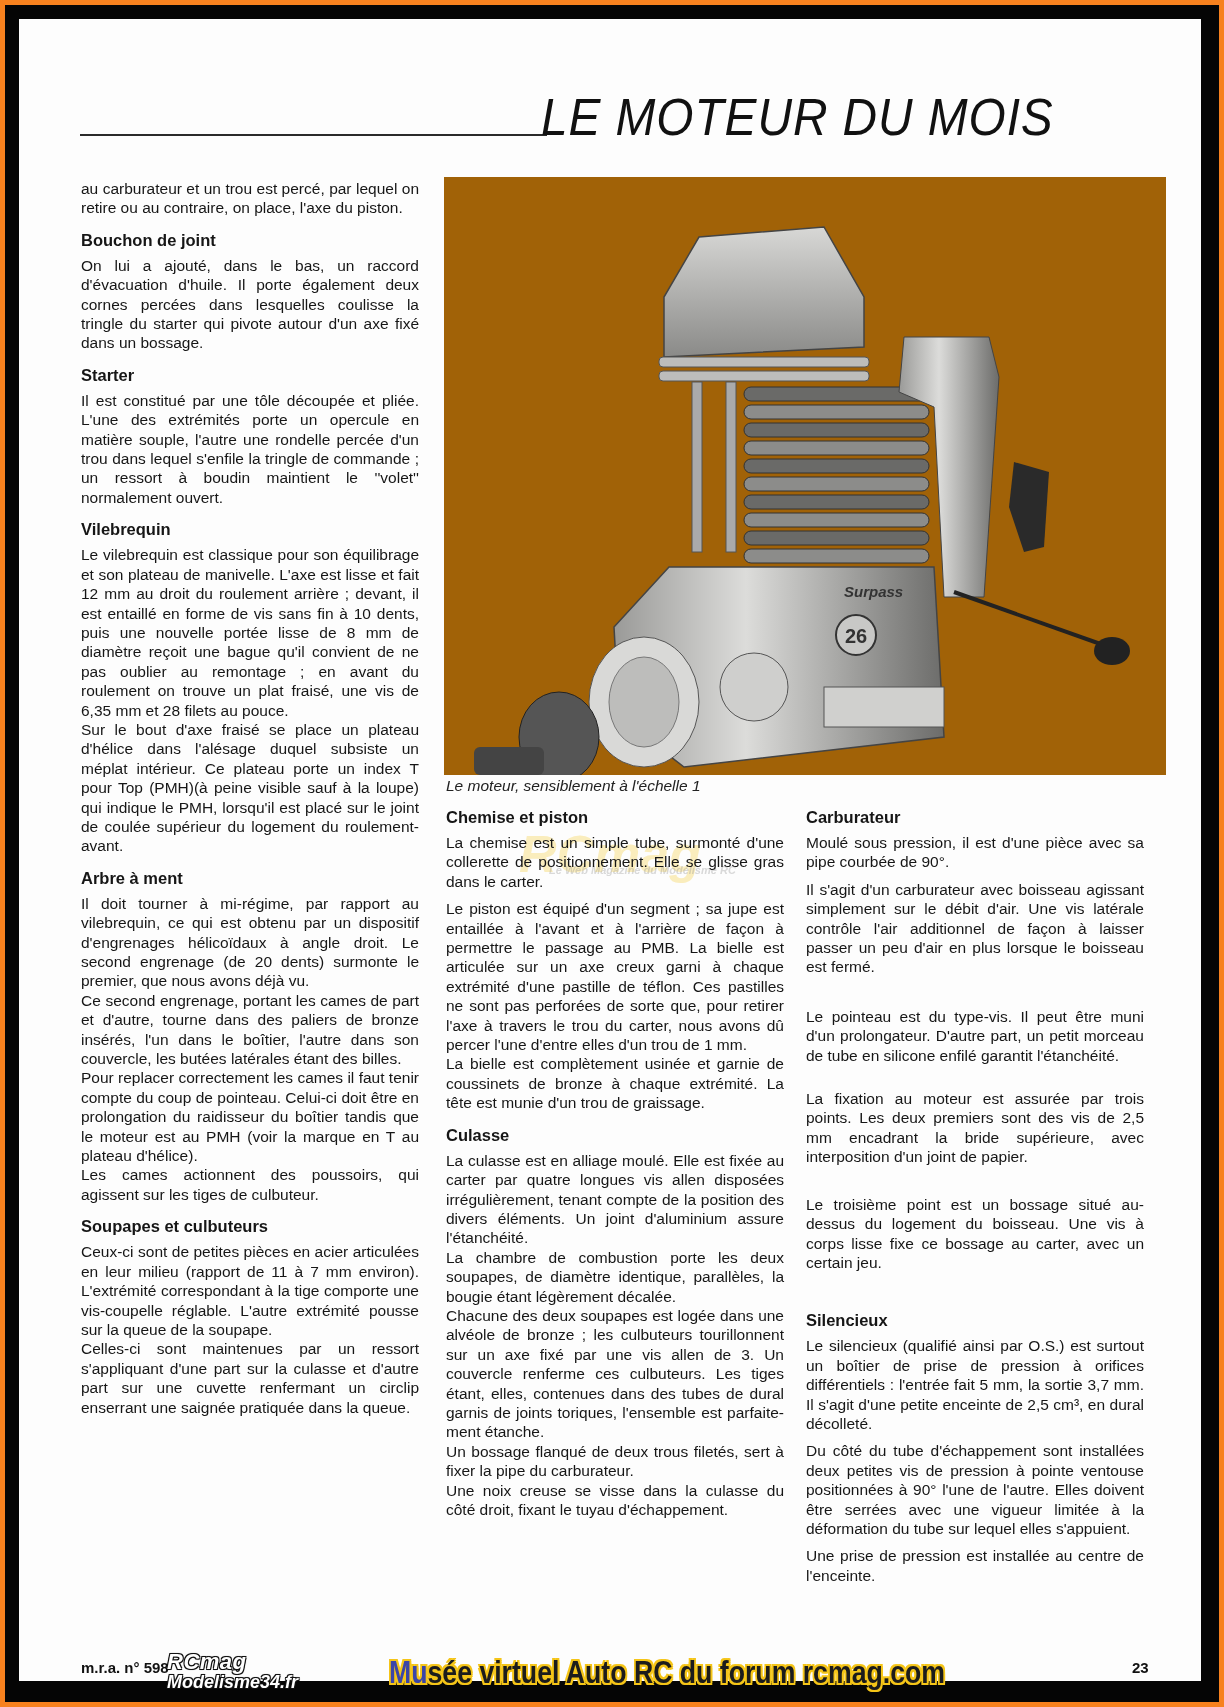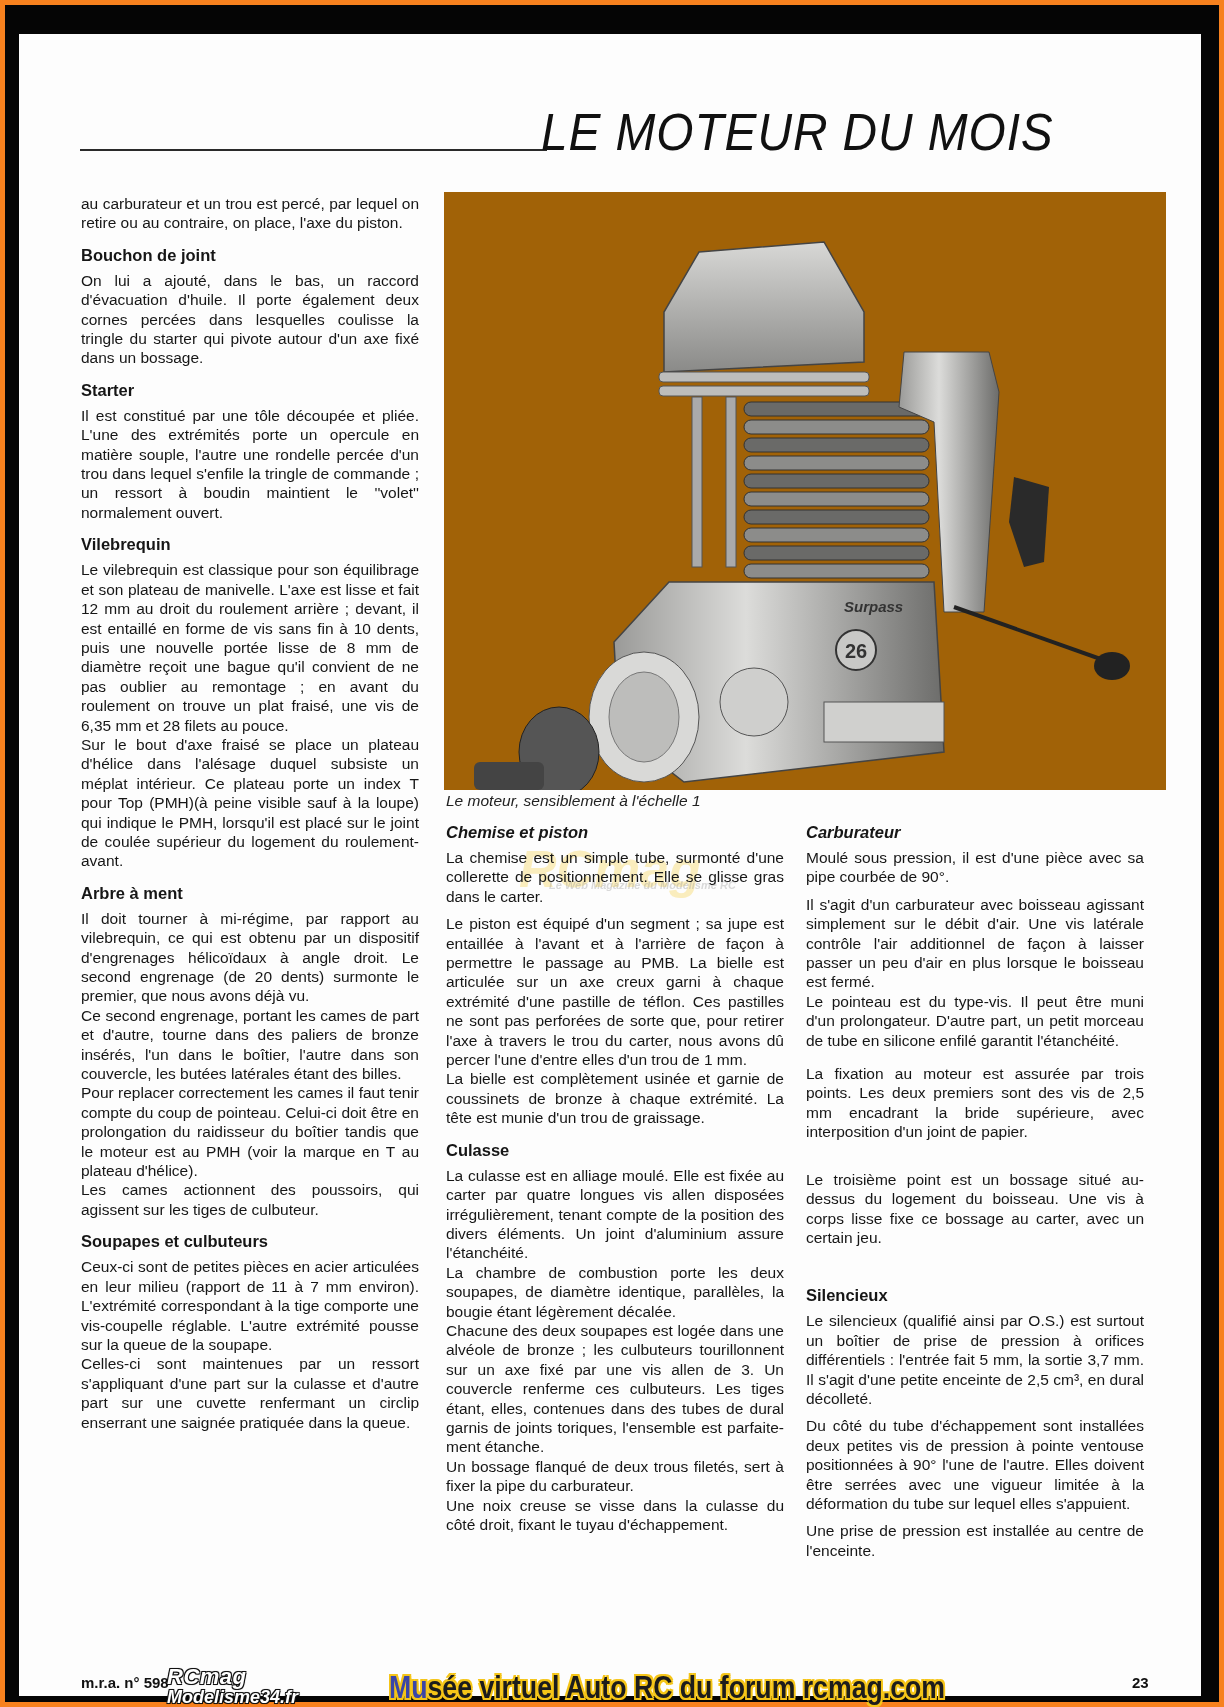--- a/index.html
+++ b/index.html
@@ -7,21 +7,21 @@
     width: 1224px; height: 1707px;
     background: #f7811e;
     font-family: "Liberation Sans", sans-serif;
     position: relative; overflow: hidden;
   }
   .frame {
     position: absolute; left: 5px; top: 5px; width: 1214px; height: 1697px;
     background: #050505;
   }
   .page {
-    position: absolute; left: 14px; top: 29px; width: 1182px; height: 1662px;
+    position: absolute; left: 14px; top: 14px; width: 1182px; height: 1662px;
     background: #fdfdfd;
     color: #161616;
   }
   .title-rule {
     position: absolute; left: 61px; top: 115px; width: 467px; height: 0;
     border-top: 2px solid #2a2a2a;
   }
   .title {
     position: absolute; left: 522px; top: 68px;
     font-family: "Liberation Sans", sans-serif;
@@ -34,21 +34,21 @@
     text-align: justify; hyphens: manual;
   }
   .col1 { left: 62px; top: 160px; width: 338px; }
   .col2 { left: 427px; top: 788px; width: 338px; }
   .col3 { left: 787px; top: 788px; width: 338px; }
   .col p { margin: 0 0 8px 0; }
   .col p.tight { margin-bottom: 0; }
   .col h3 {
     font-size: 16.5px; font-weight: bold; margin: 12px 0 6px 0; line-height: 20px;
   }
-  .col h3.first { margin-top: 0; font-style: italic; }
+  .col h3.first { margin-top: 0; }
   .photo {
     position: absolute; left: 425px; top: 158px; width: 722px; height: 598px;
     background: #a16207;
   }
   .photo svg { width: 100%; height: 100%; display: block; }
   .caption {
     position: absolute; left: 427px; top: 758px;
     font-size: 15.5px; font-style: italic; color: #222;
   }
   .footer-issue {
@@ -192,22 +192,22 @@
       <p class="tight">La culasse est en alliage moulé. Elle est fixée au carter par quatre longues vis allen disposées irrégulièrement, tenant compte de la position des divers éléments. Un joint d'aluminium assure l'étanchéité.</p>
       <p class="tight">La chambre de combustion porte les deux soupapes, de diamètre identique, parallè­les, la bougie étant légèrement décalée.</p>
       <p class="tight">Chacune des deux soupapes est logée dans une alvéole de bronze ; les culbu­teurs tourillonnent sur un axe fixé par une vis allen de 3. Un couvercle renferme ces culbuteurs. Les tiges étant, elles, conte­nues dans des tubes de dural garnis de joints toriques, l'ensemble est parfaite­ment étanche.</p>
       <p class="tight">Un bossage flanqué de deux trous filetés, sert à fixer la pipe du carburateur.</p>
       <p>Une noix creuse se visse dans la culasse du côté droit, fixant le tuyau d'échappe­ment.</p>
     </div>
 
     <div class="col col3">
       <h3 class="first">Carburateur</h3>
       <p>Moulé sous pression, il est d'une pièce avec sa pipe courbée de 90°.</p>
-      <p style="margin-bottom:0">Il s'agit d'un carburateur avec boisseau agissant simplement sur le débit d'air. Une vis latérale contrôle l'air additionnel de façon à laisser passer un peu d'air en plus lorsque le boisseau est fermé.</p>
-      <p style="margin-bottom:14px">Le pointeau est du type-vis. Il peut être muni d'un prolongateur. D'autre part, un petit morceau de tube en silicone enfilé garantit l'étanchéité.</p>
+      <p style="margin-bottom:30px">Il s'agit d'un carburateur avec boisseau agissant simplement sur le débit d'air. Une vis latérale contrôle l'air additionnel de façon à laisser passer un peu d'air en plus lorsque le boisseau est fermé.</p>
+      <p style="margin-bottom:24px">Le pointeau est du type-vis. Il peut être muni d'un prolongateur. D'autre part, un petit morceau de tube en silicone enfilé garantit l'étanchéité.</p>
       <p style="margin-bottom:28px">La fixation au moteur est assurée par trois points. Les deux premiers sont des vis de 2,5 mm encadrant la bride supérieure, avec interposition d'un joint de papier.</p>
       <p style="margin-bottom:38px">Le troisième point est un bossage situé au­dessus du logement du boisseau. Une vis à corps lisse fixe ce bossage au carter, avec un certain jeu.</p>
 
       <h3>Silencieux</h3>
       <p>Le silencieux (qualifié ainsi par O.S.) est surtout un boîtier de prise de pression à orifices différentiels : l'entrée fait 5 mm, la sortie 3,7 mm. Il s'agit d'une petite enceinte de 2,5 cm³, en dural décolleté.</p>
       <p>Du côté du tube d'échappement sont ins­tallées deux petites vis de pression à pointe ventouse positionnées à 90° l'une de l'autre. Elles doivent être serrées avec une vigueur limitée à la déformation du tube sur lequel elles s'appuient.</p>
       <p>Une prise de pression est installée au cen­tre de l'enceinte.</p>
     </div>
 
     <div class="footer-issue">m.r.a. n° 598</div>

